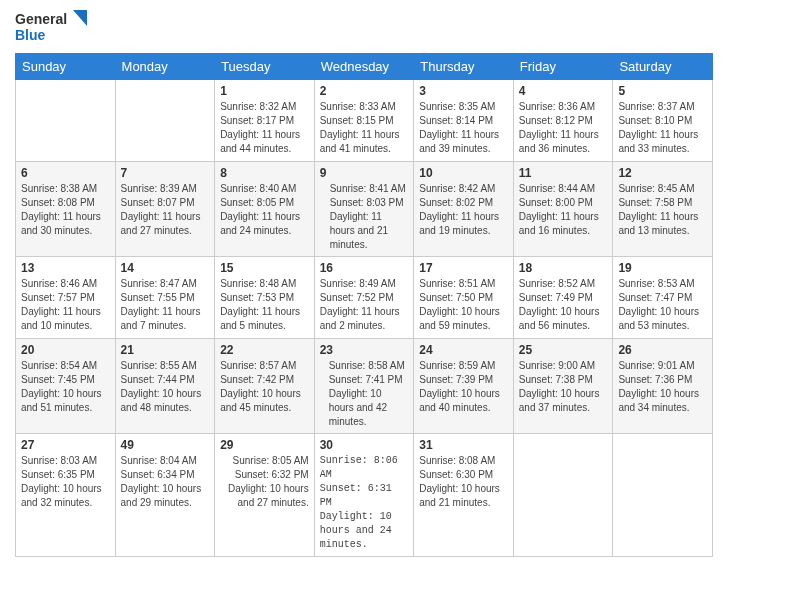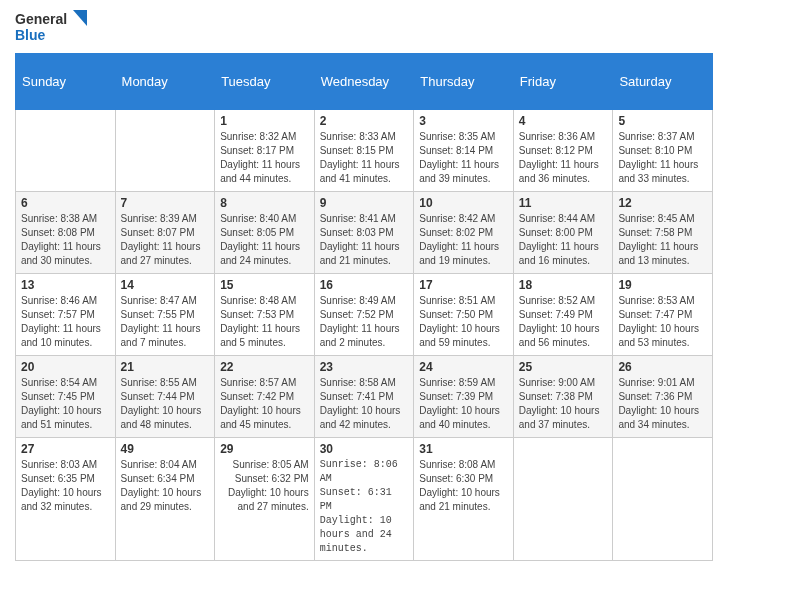--- a/index.html
+++ b/index.html
@@ -42,21 +42,21 @@
     }
     .calendar {
       width: 100%;
       border-collapse: collapse;
       table-layout: fixed;
     }
     .calendar th {
       background: #2b7fd4;
       color: white;
       text-align: left;
-      padding: 20px 6px;
+      padding: 5px 6px;
       font-size: 13px;
       font-weight: normal;
       border: 1px solid #2b7fd4;
     }
     .calendar td {
       border: 1px solid #ccc;
       vertical-align: top;
       padding: 4px 5px;
       font-size: 10px;
       color: #333;
@@ -161,21 +161,21 @@
 Daylight: 11 hours and 27 minutes.</div>
           </td>
           <td>
             <span class="day-number">8</span>
             <div class="day-info" style="white-space: pre-line;">Sunrise: 8:40 AM
 Sunset: 8:05 PM
 Daylight: 11 hours and 24 minutes.</div>
           </td>
           <td>
             <span class="day-number">9</span>
-            <div class="day-info" style="white-space: pre-line;">Sunrise: 8:41 AM
+            <div class="day-info" style="white-space: pre-line; margin-left: 10px;">Sunrise: 8:41 AM
 Sunset: 8:03 PM
 Daylight: 11 hours and 21 minutes.</div>
           </td>
           <td>
             <span class="day-number">10</span>
             <div class="day-info" style="white-space: pre-line;">Sunrise: 8:42 AM
 Sunset: 8:02 PM
 Daylight: 11 hours and 19 minutes.</div>
           </td>
           <td>
@@ -249,21 +249,21 @@
 Daylight: 10 hours and 48 minutes.</div>
           </td>
           <td>
             <span class="day-number">22</span>
             <div class="day-info" style="white-space: pre-line;">Sunrise: 8:57 AM
 Sunset: 7:42 PM
 Daylight: 10 hours and 45 minutes.</div>
           </td>
           <td>
             <span class="day-number">23</span>
-            <div class="day-info" style="white-space: pre-line;">Sunrise: 8:58 AM
+            <div class="day-info" style="white-space: pre-line; margin-left: 9px;">Sunrise: 8:58 AM
 Sunset: 7:41 PM
 Daylight: 10 hours and 42 minutes.</div>
           </td>
           <td>
             <span class="day-number">24</span>
             <div class="day-info" style="white-space: pre-line;">Sunrise: 8:59 AM
 Sunset: 7:39 PM
 Daylight: 10 hours and 40 minutes.</div>
           </td>
           <td>

